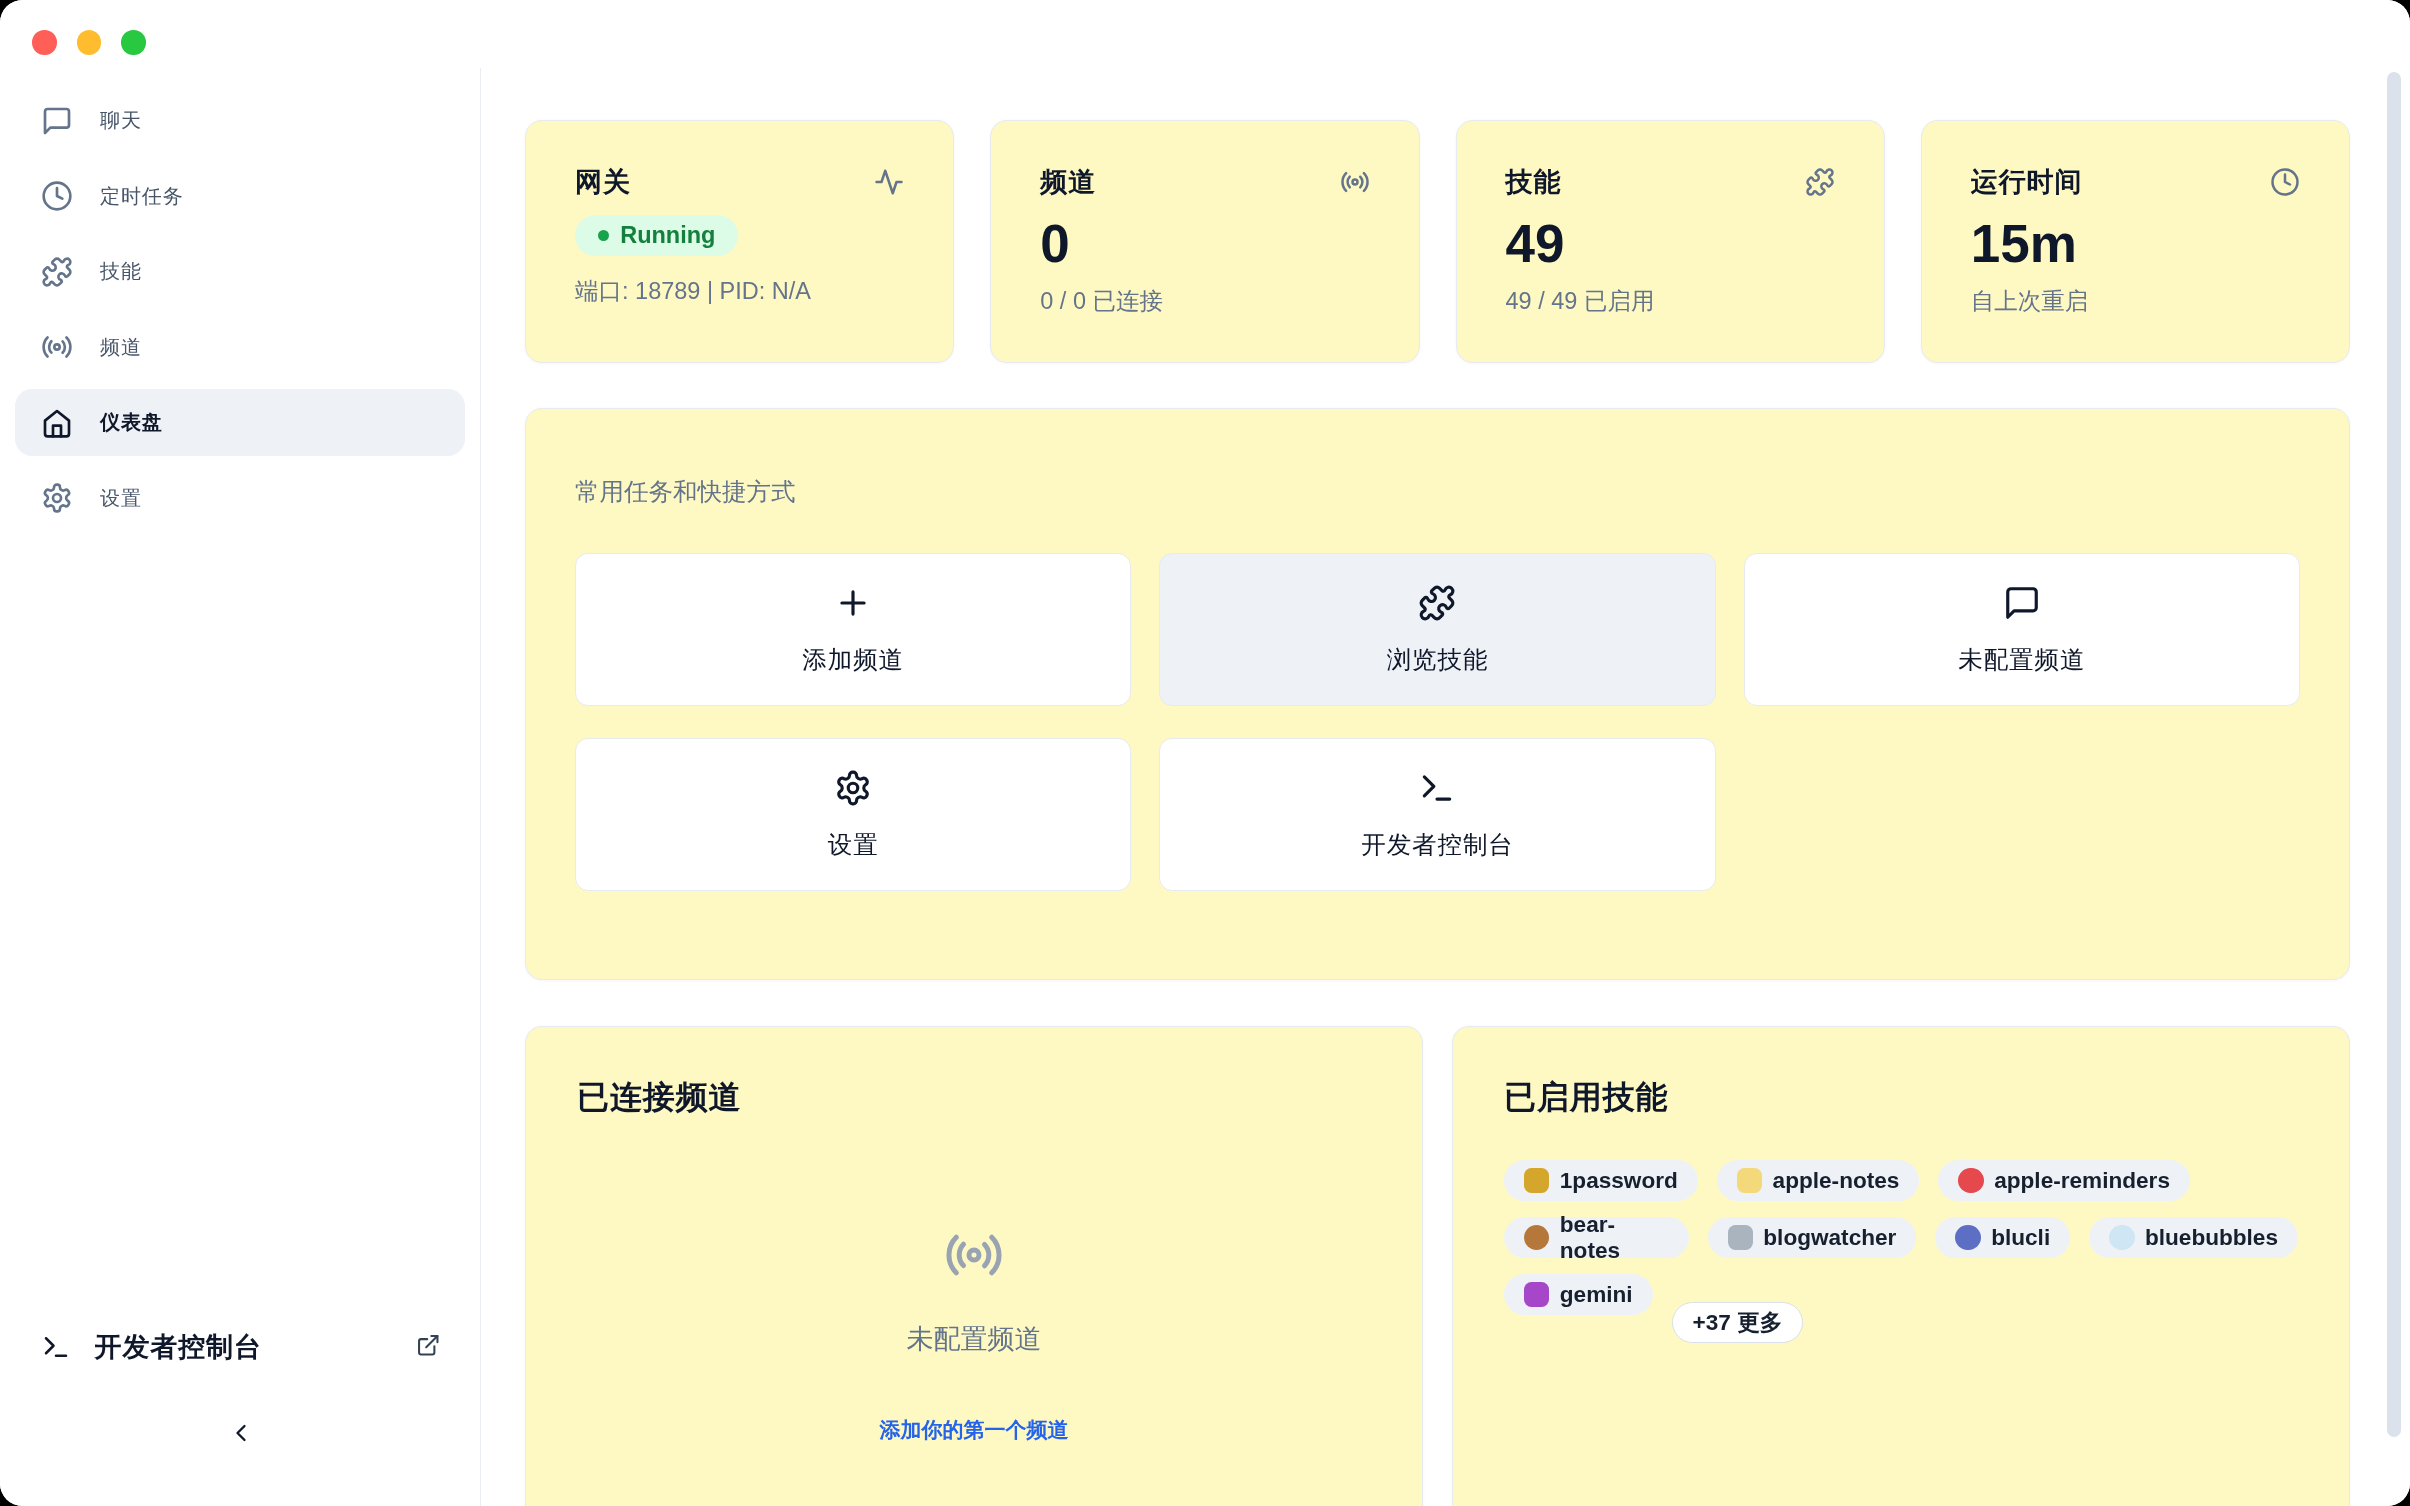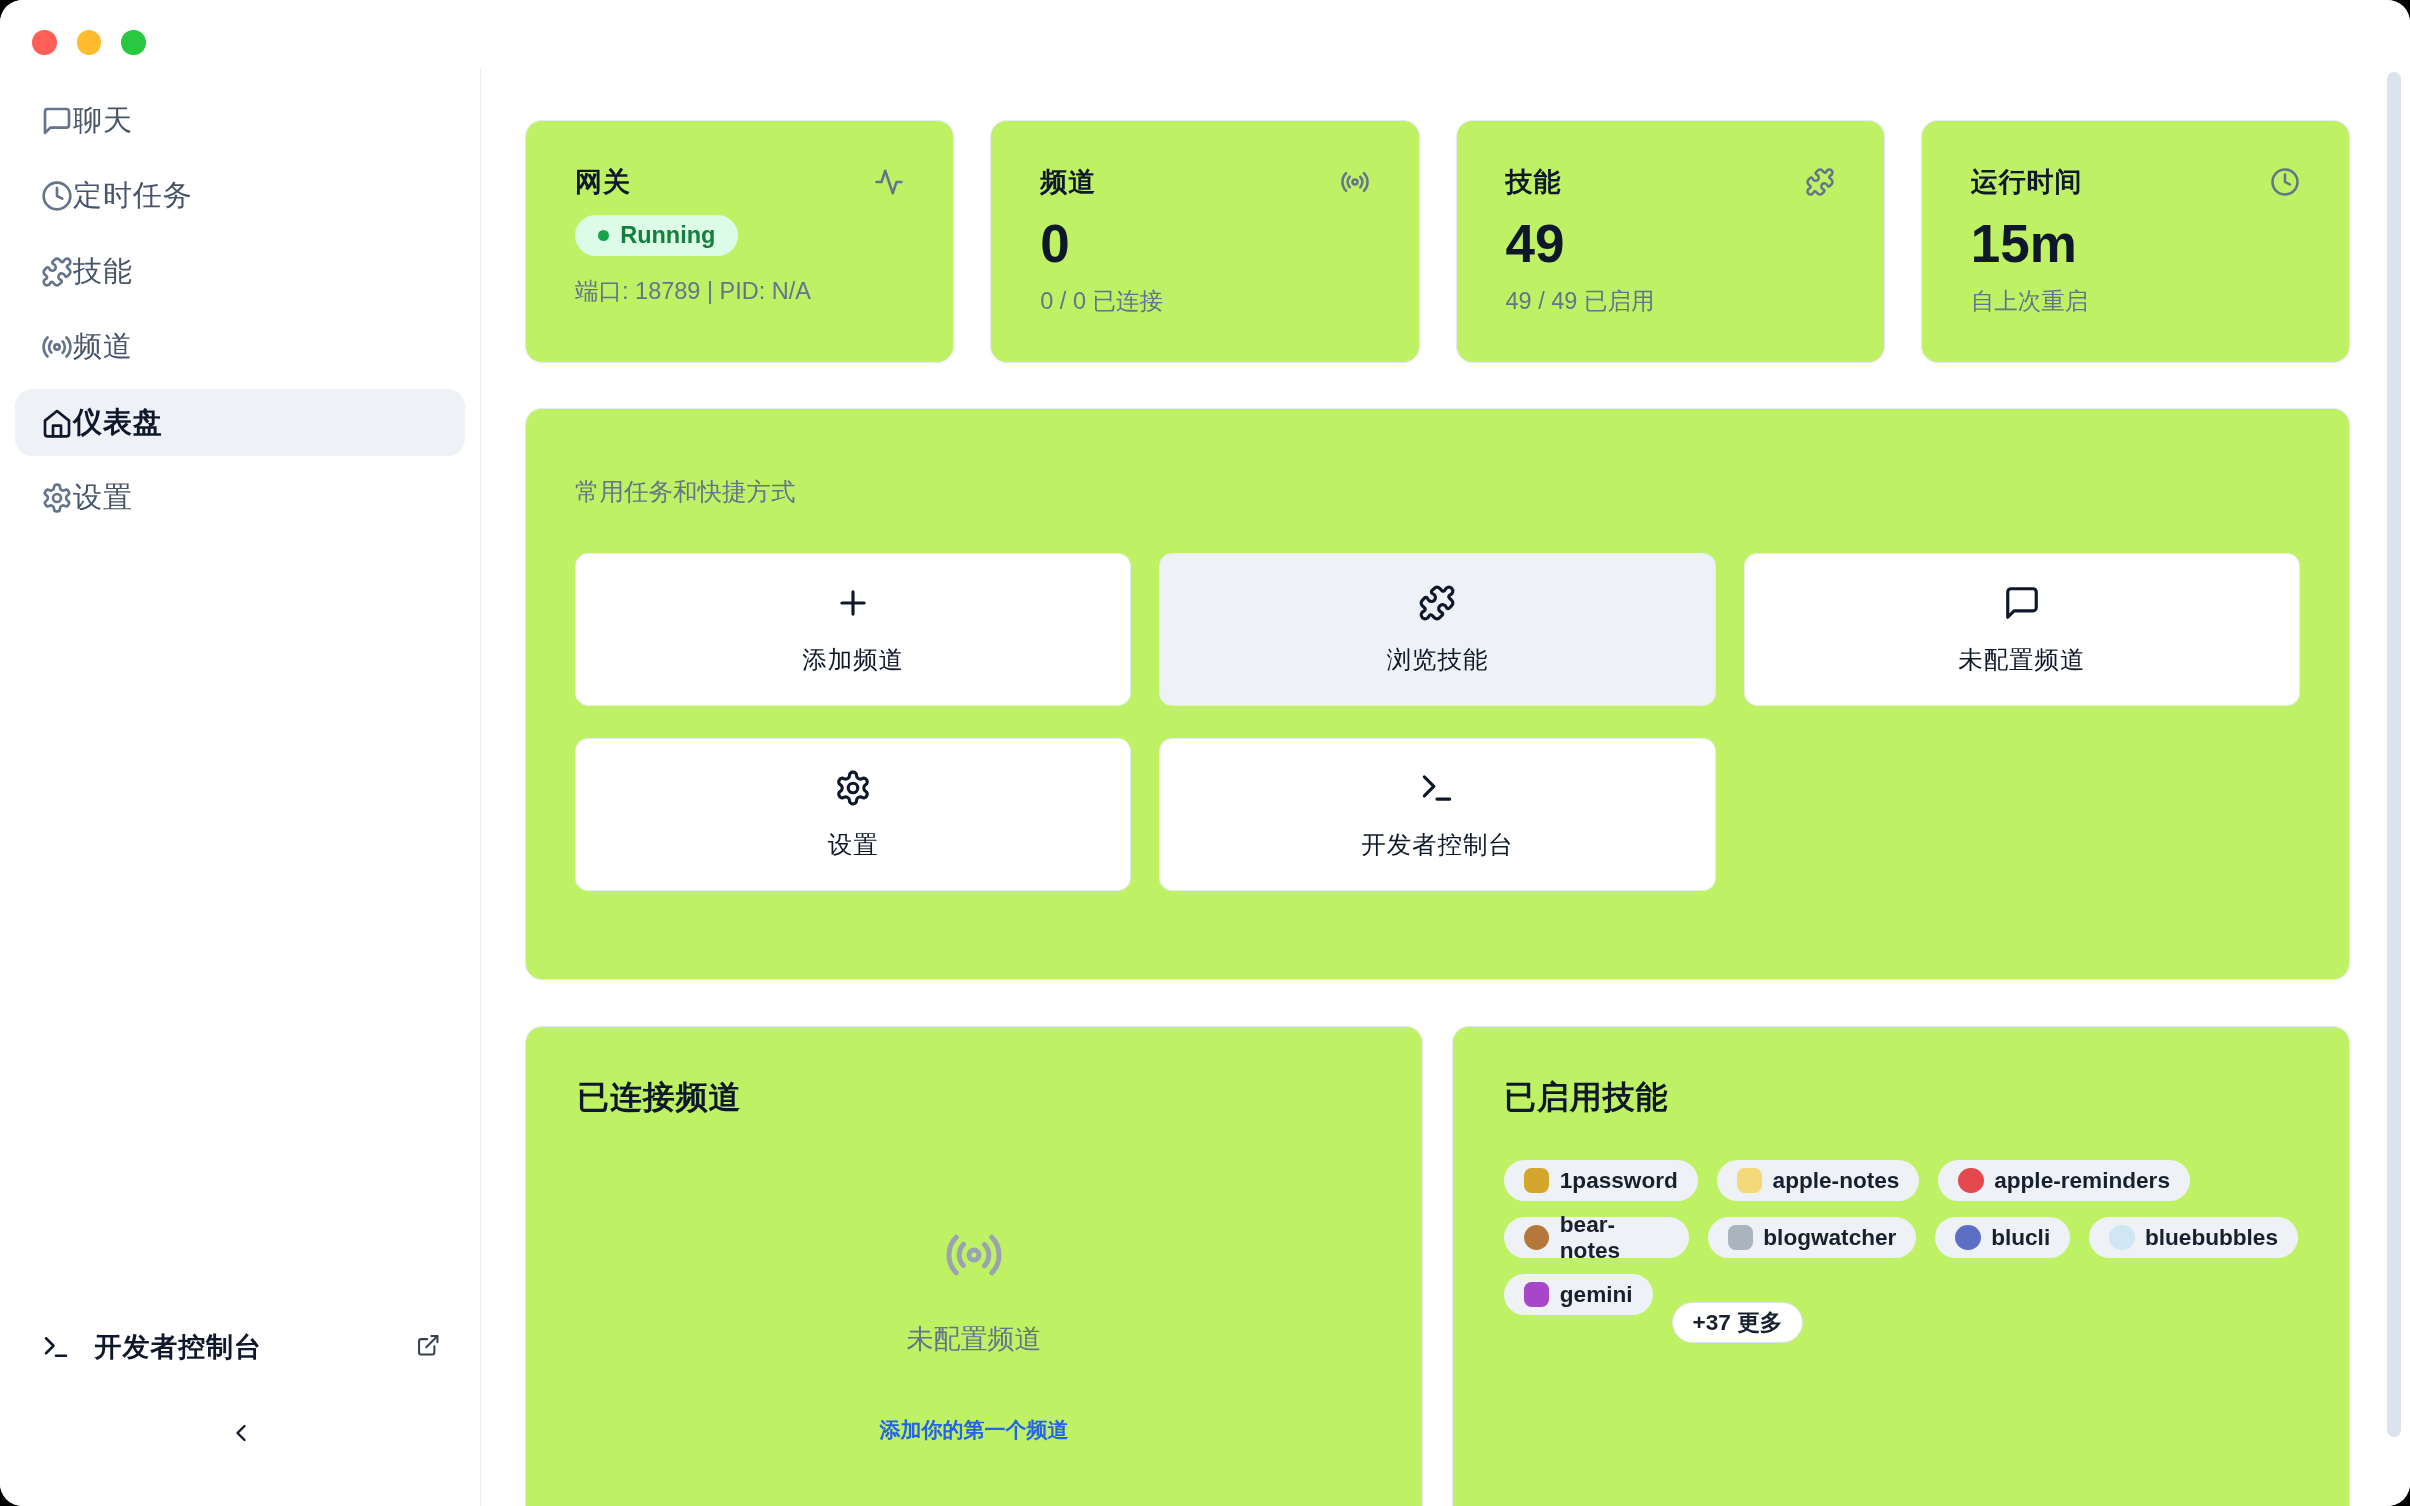--- a/index.html
+++ b/index.html
@@ -12,35 +12,35 @@
   .lights { position:absolute; left:32px; top:30px; display:flex; gap:20px; }
   .light { width:24.5px; height:24.5px; border-radius:50%; }
 
   
   .sidebar { position:absolute; left:0; top:68px; bottom:0; width:481px; background:#fff;
              border-right:1.9px solid #eaeef3; }
   .nav { padding:19px 15px 0 15px; }
   .nav-item { display:flex; align-items:center; height:67px; border-radius:17px;
               padding-left:26px; margin-bottom:8.5px; color:#475569; cursor:pointer; }
   .nav-item .nicon { width:32px; height:32px; color:#64748b; flex:none; display:flex; }
-  .nav-item .nlabel { font-size:29px; letter-spacing:0.9px; }
+  .nav-item .nlabel { margin-left:27px; font-size:20px; letter-spacing:0.9px; }
   .nav-item.active { background:#eef1f6; color:#0f172a; font-weight:700; }
   .nav-item.active .nicon { color:#0f172a; }
   .sidebar-footer { position:absolute; left:0; right:0; bottom:0; height:198px; }
   .devconsole { position:absolute; left:41px; top:21px; display:flex; align-items:center; cursor:pointer; }
   .devconsole .nicon { width:30px; height:30px; color:#0f172a; display:flex; }
   .devconsole .dlabel { margin-left:23.5px; font-size:27px; font-weight:700; color:#0f172a; letter-spacing:0.9px; }
   .ext-icon { position:absolute; right:40px; top:24.5px; width:24.5px; height:24.5px; color:#334155; cursor:pointer; display:flex; }
   .collapse { position:absolute; left:227px; top:111px; width:28px; height:28px; color:#0f172a; cursor:pointer; display:flex; }
 
   
   .main { position:absolute; left:483px; top:68px; right:0; bottom:0; background:#fff; overflow:hidden; }
   .content { position:absolute; left:42px; top:52px; width:1825px; }
 
-  .card { background:#bef264; border:1.9px solid #e7ebf1; border-radius:17px;
+  .card { background:#fef9c3; border:1.9px solid #e7ebf1; border-radius:17px;
           box-shadow:0 0.9px 2.8px rgba(15,23,42,.04); }
 
   .stats-grid { display:grid; grid-template-columns:repeat(4,1fr); gap:36px; }
   .stat-card { height:243px; padding:43px 49px; }
   .stat-head { display:flex; align-items:center; justify-content:space-between; }
   .stat-title { font-size:27px; font-weight:700; color:#0f172a; letter-spacing:0.9px; }
   .stat-ico { width:30px; height:30px; color:#64748b; display:flex; }
   .stat-value { margin-top:17px; font-size:53px; font-weight:800; color:#0f172a; line-height:1; }
   .stat-detail { margin-top:15px; font-size:23.5px; color:#64748b; }
   .pill { display:inline-flex; align-items:center; margin-top:15px; height:41px; padding:0 22.6px;

